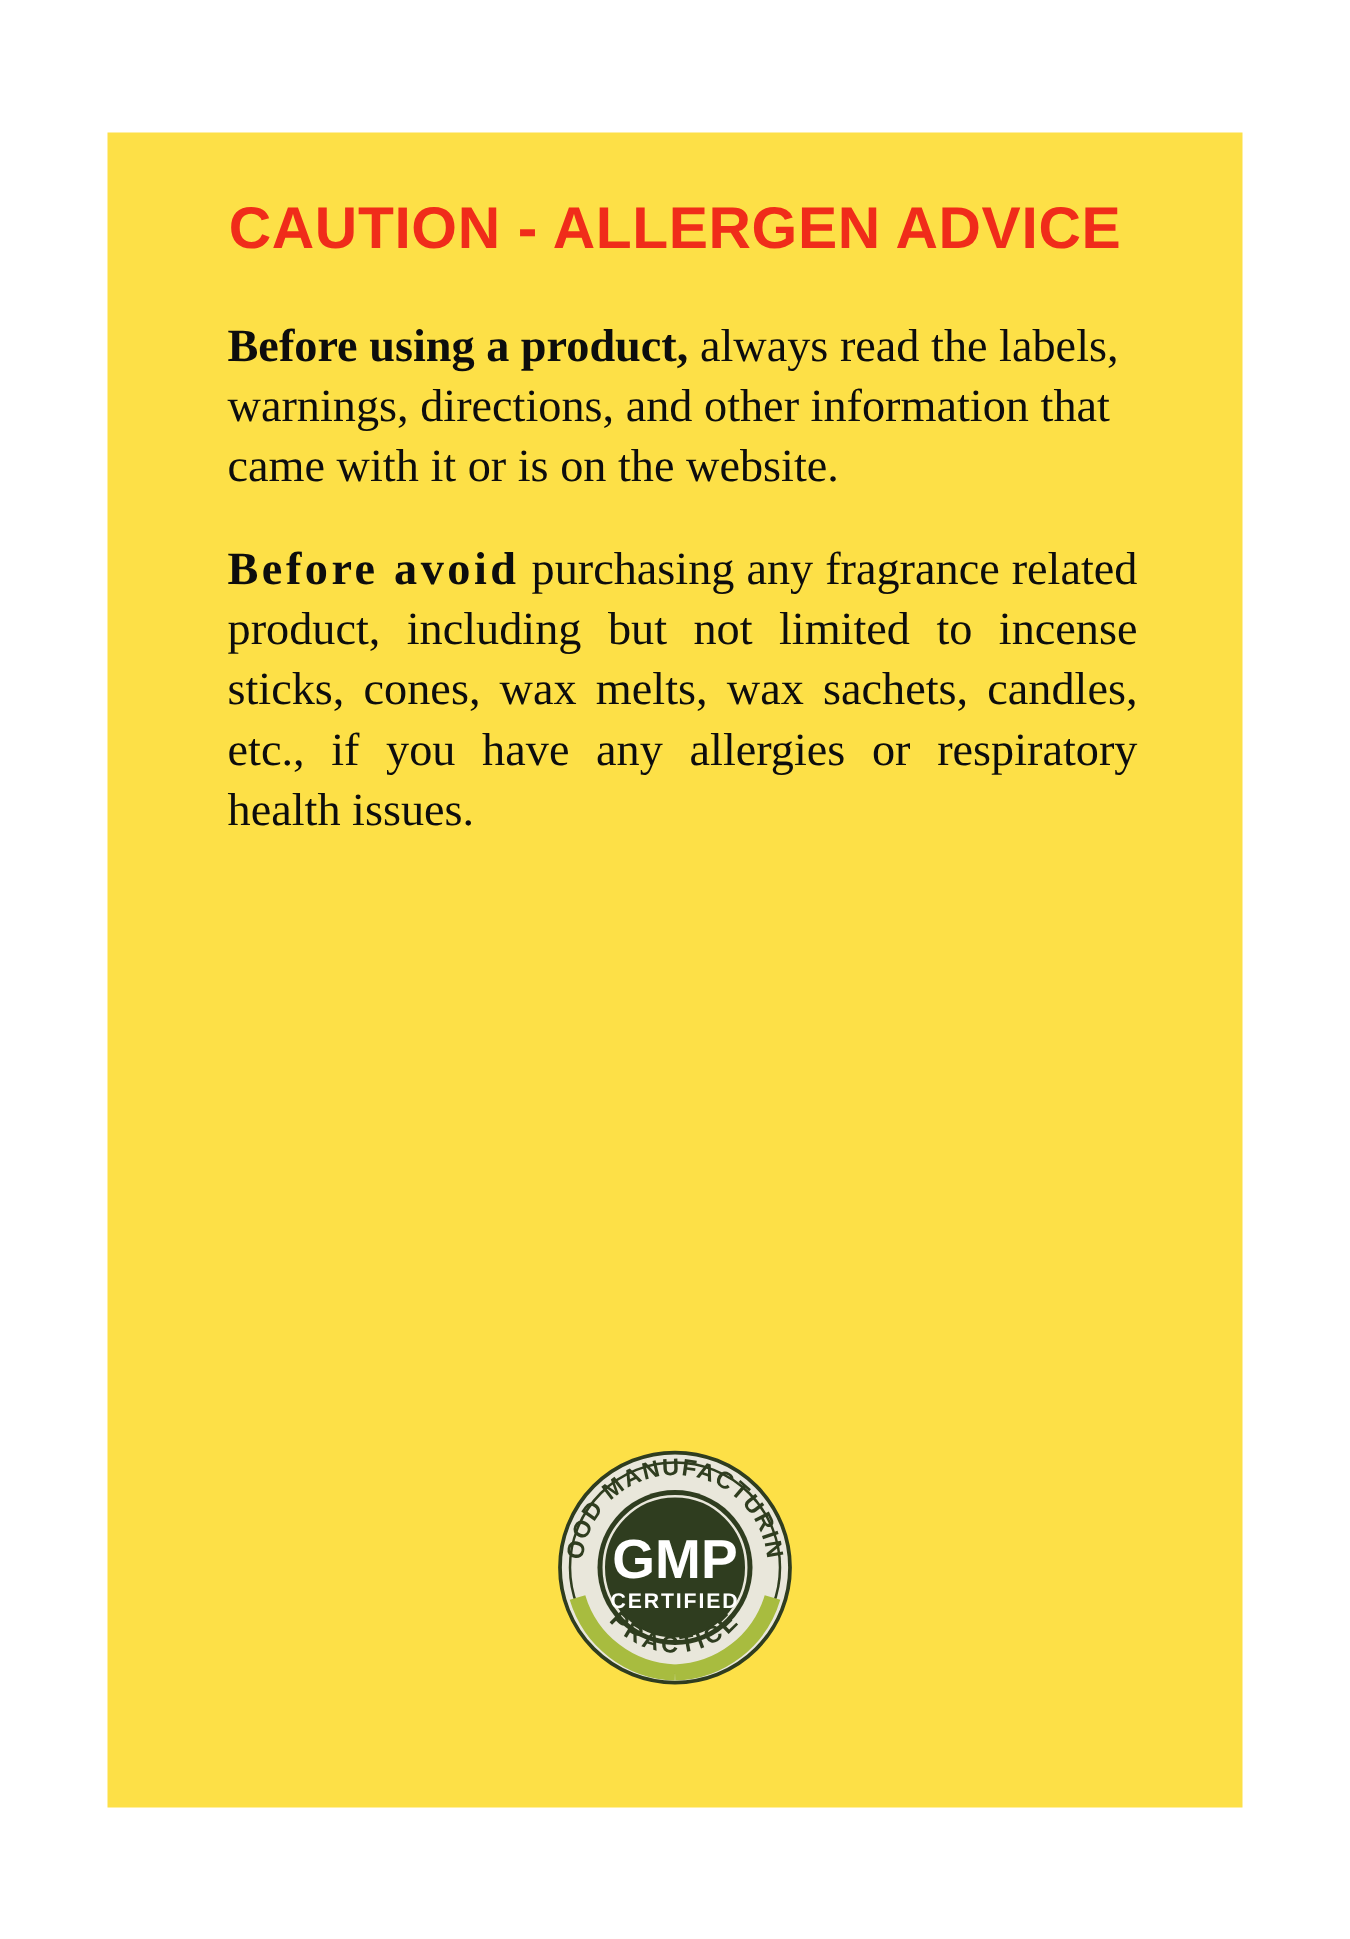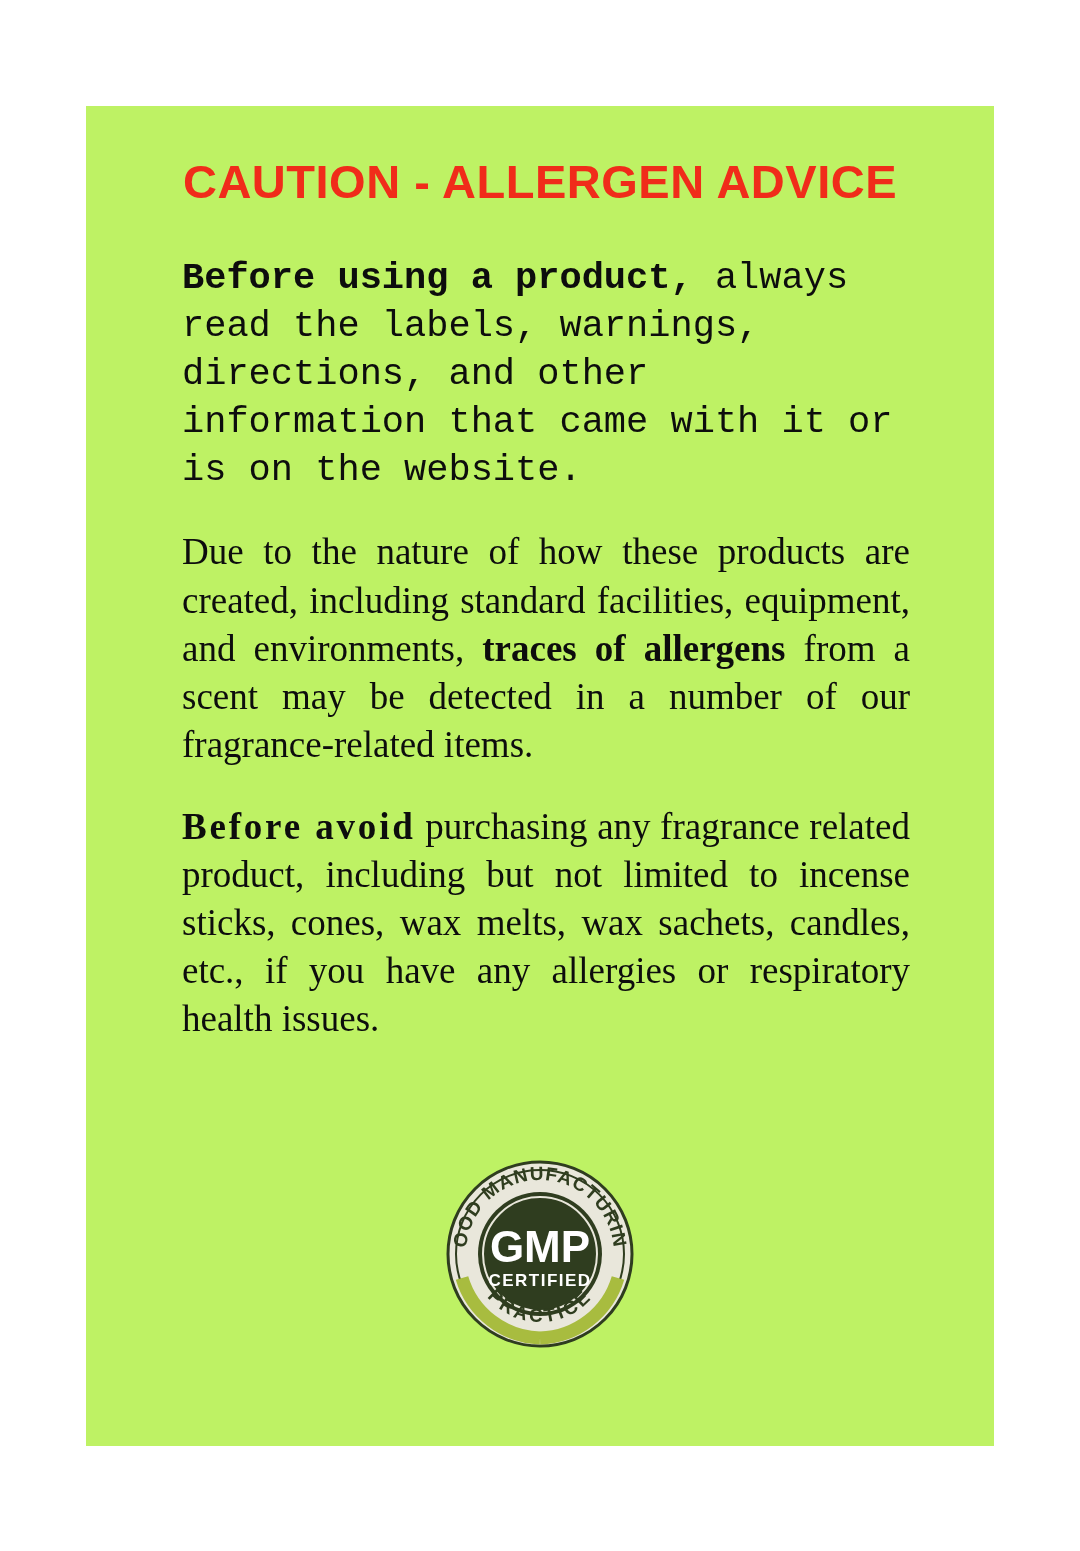--- a/index.html
+++ b/index.html
@@ -22,21 +22,21 @@
     height: 1551px;
     background: #ffffff;
   }
 
   .card {
     position: absolute;
     left: 86px;
     top: 106px;
     width: 908px;
     height: 1340px;
-    background: #bef264;
+    background: #fde047;
     box-sizing: border-box;
     padding: 0;
   }
 
   .heading {
     position: absolute;
     left: 0;
     top: 50px;
     width: 100%;
     text-align: center;
@@ -62,21 +62,21 @@
     line-height: 1.30;
     text-align: justify;
     text-justify: inter-word;
     font-family: "Liberation Serif", serif;
   }
   p.para:last-child { margin-bottom: 0; }
 
   .b { font-weight: bold; }
   .spaced-3 { letter-spacing: 2.8px; }
 
-  .para.p1 { text-align: left; font-family: Liberation Mono, monospace; }
+  .para.p1 { text-align: left; }
 
   
   .seal-wrap {
     position: absolute;
     left: 50%;
     transform: translateX(-50%);
     top: 1044px;
     width: 200px;
     height: 205px;
   }
@@ -89,23 +89,20 @@
   <div class="card">
 
     <div class="heading">CAUTION - ALLERGEN ADVICE</div>
 
     <div class="body-block">
 
       <p class="para p1">
         <span class="b">Before using a product,</span><span> always read the labels, warnings, directions, and other information that came with it or is on the website.</span>
       </p>
 
-      <p class="para p2">
-        <span>Due to the nature of how these products are created, including standard facilities, equipment, and environments, </span><span class="b">traces of allergens</span><span> from a scent may be detected in a number of our fragrance-related items.</span>
-      </p>
 
       <p class="para p3">
         <span class="b spaced-3">Before avoid</span><span> purchasing any fragrance related product, including but not limited to incense sticks, cones, wax melts, wax sachets, candles, etc., if you have any allergies or respiratory health issues.</span>
       </p>
 
     </div>
 
     <div class="seal-wrap">
       <svg width="200" height="205" viewBox="0 0 200 205" xmlns="http://www.w3.org/2000/svg">
         <defs>

